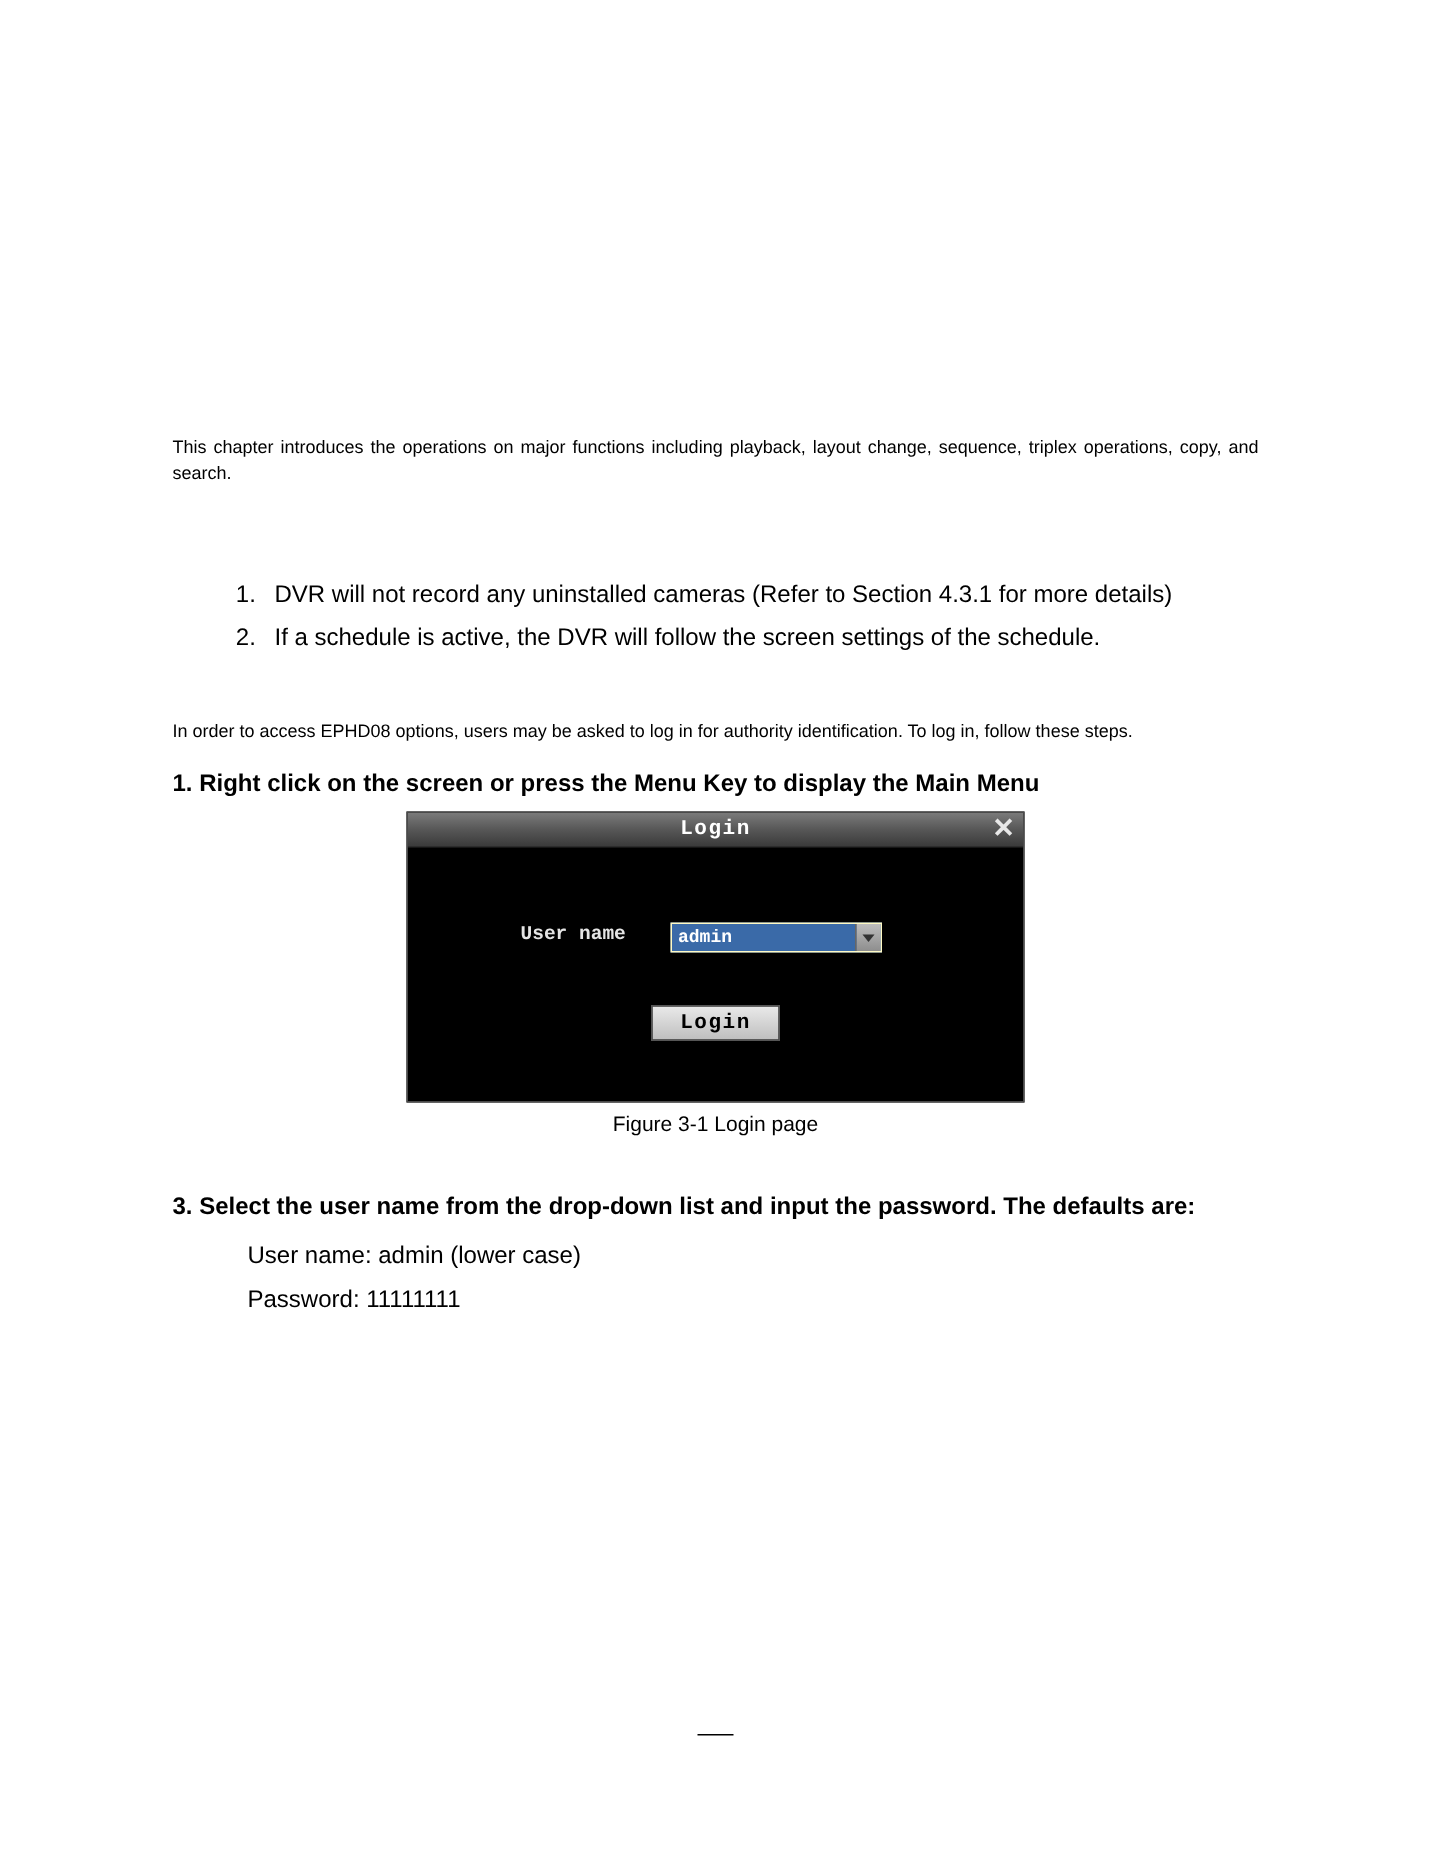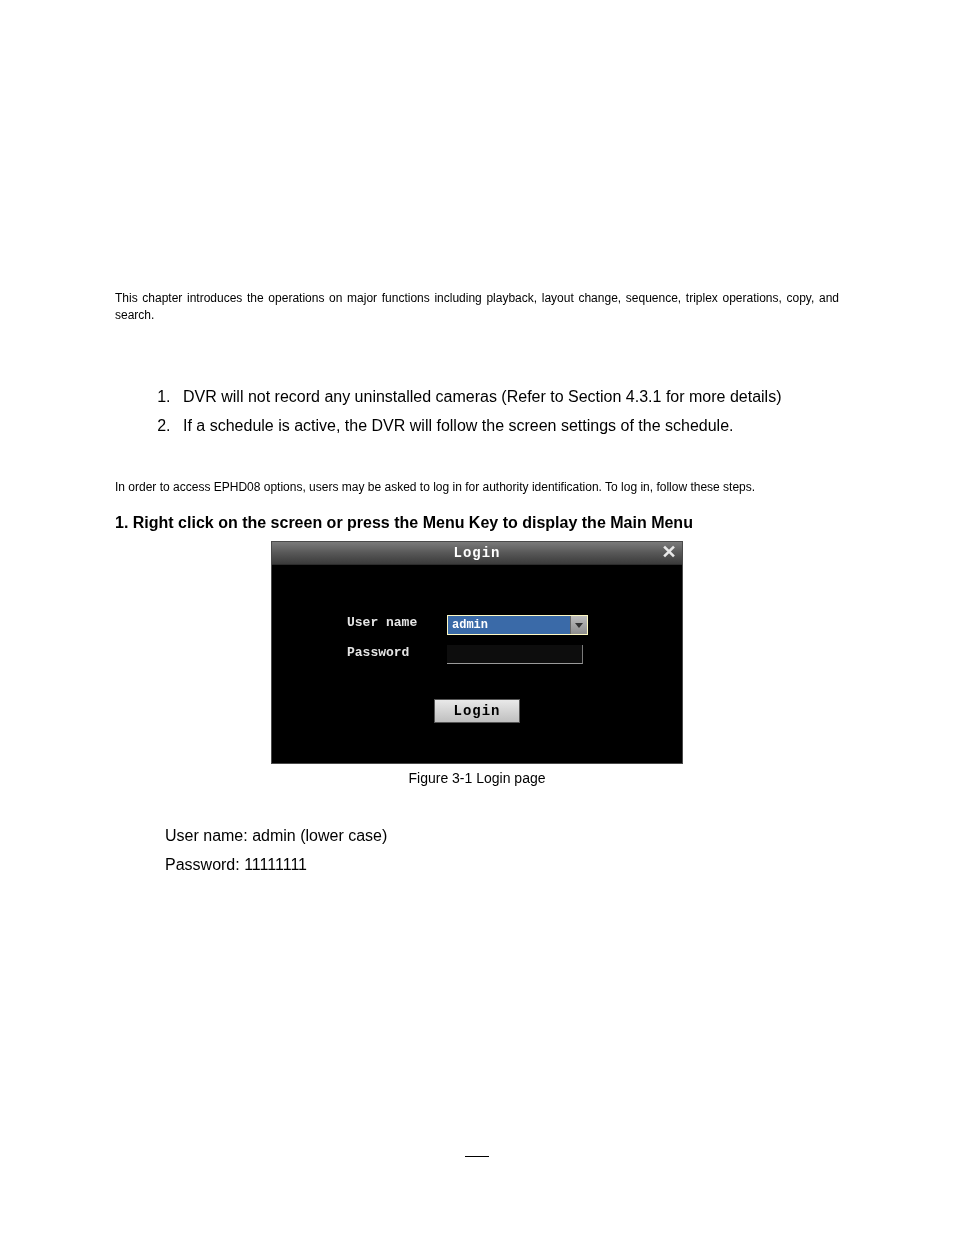--- a/index.html
+++ b/index.html
@@ -198,34 +198,31 @@
         <span class="login-close">✕</span>
       </div>
       <div class="login-body">
         <div class="login-row">
           <div class="login-label">User name</div>
           <div class="login-field-user">
             <span>admin</span>
             <span class="dd"></span>
           </div>
         </div>
-        <div class="login-row">
-          <div class="login-label">Password</div>
-          <div class="login-field-pass"></div>
-        </div>
         <div class="login-btn-row">
           <span class="login-btn">Login</span>
         </div>
       </div>
     </div>
     <div class="caption">Figure 3-1 Login page</div>
   </div>
 
   <div style="height:24px"></div>
 
+  <div class="step">3. Select the user name from the drop-down list and input the password. The defaults are:</div>
   <div class="defaults">
     <div>User name: admin (lower case)</div>
     <div>Password: 11111111</div>
   </div>
 
 </div>
 
 <div class="footer-line"></div>
 
 </body></html>

